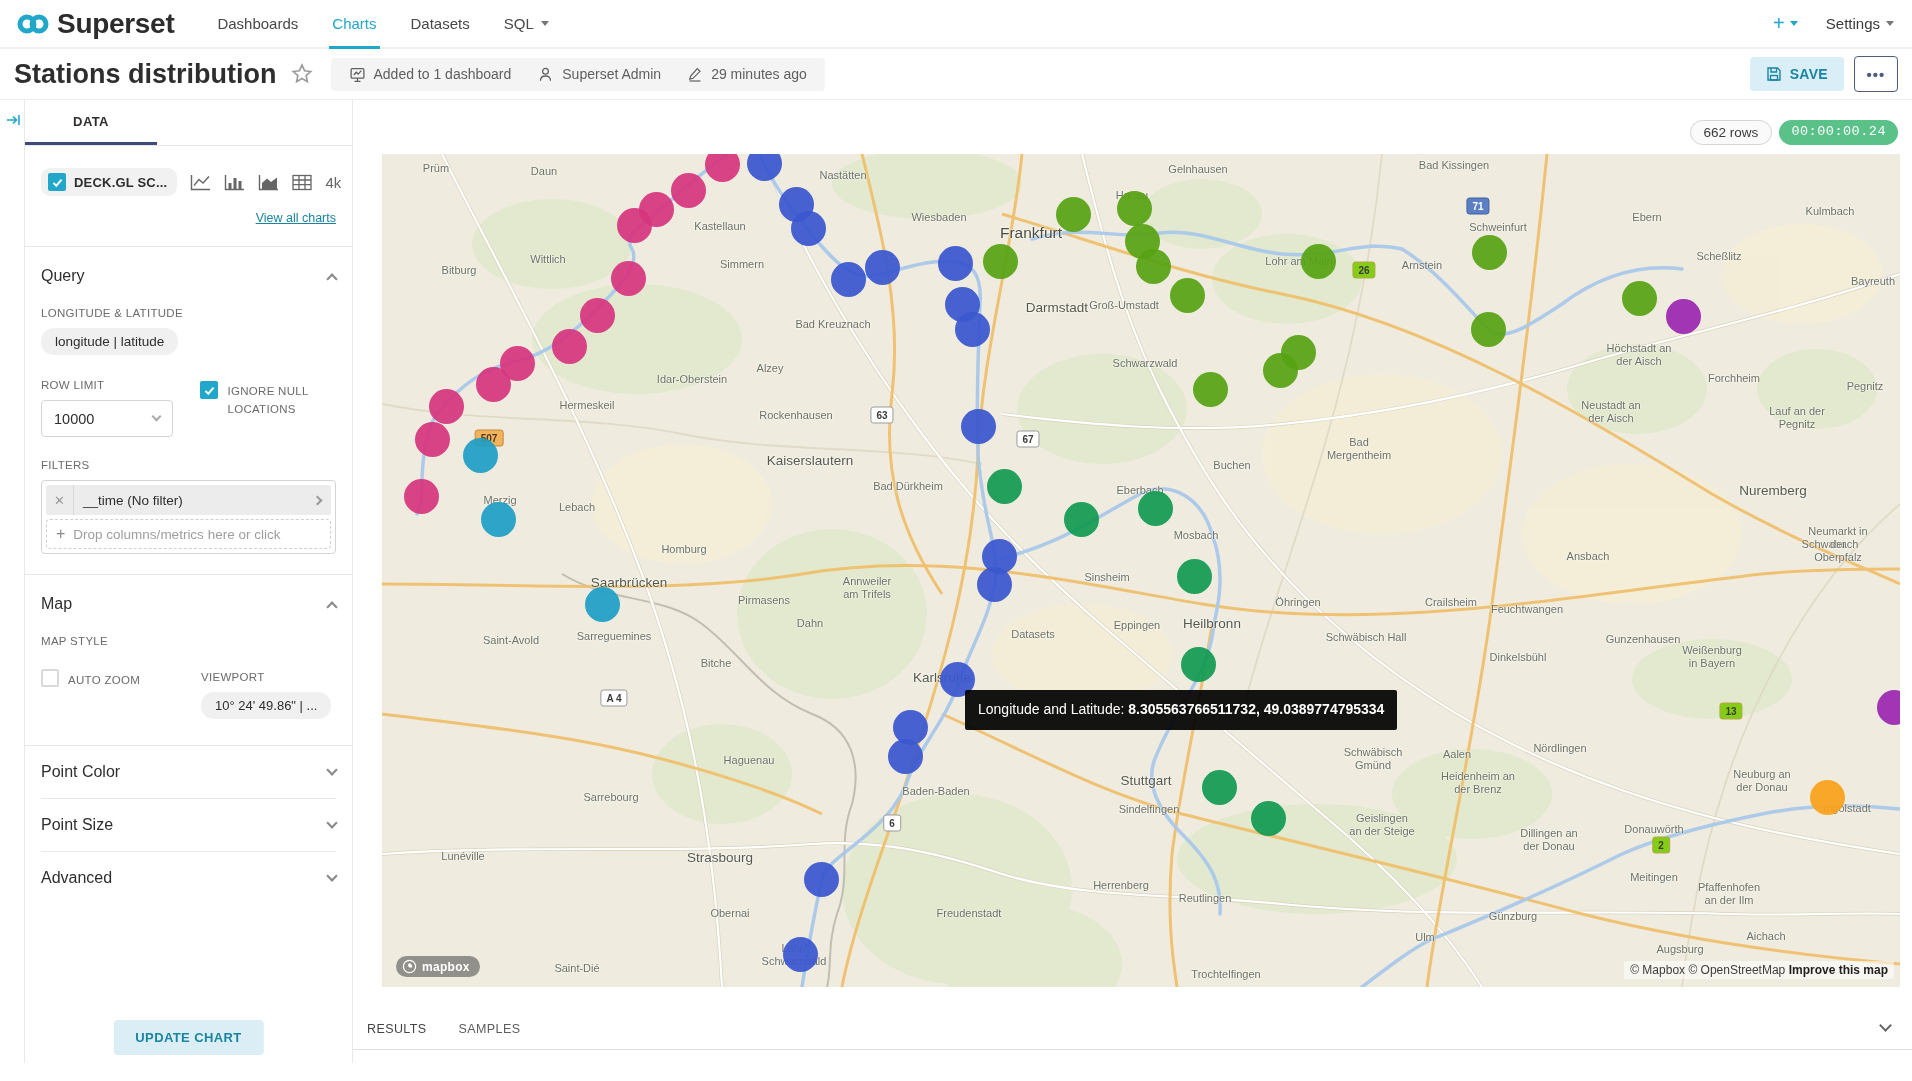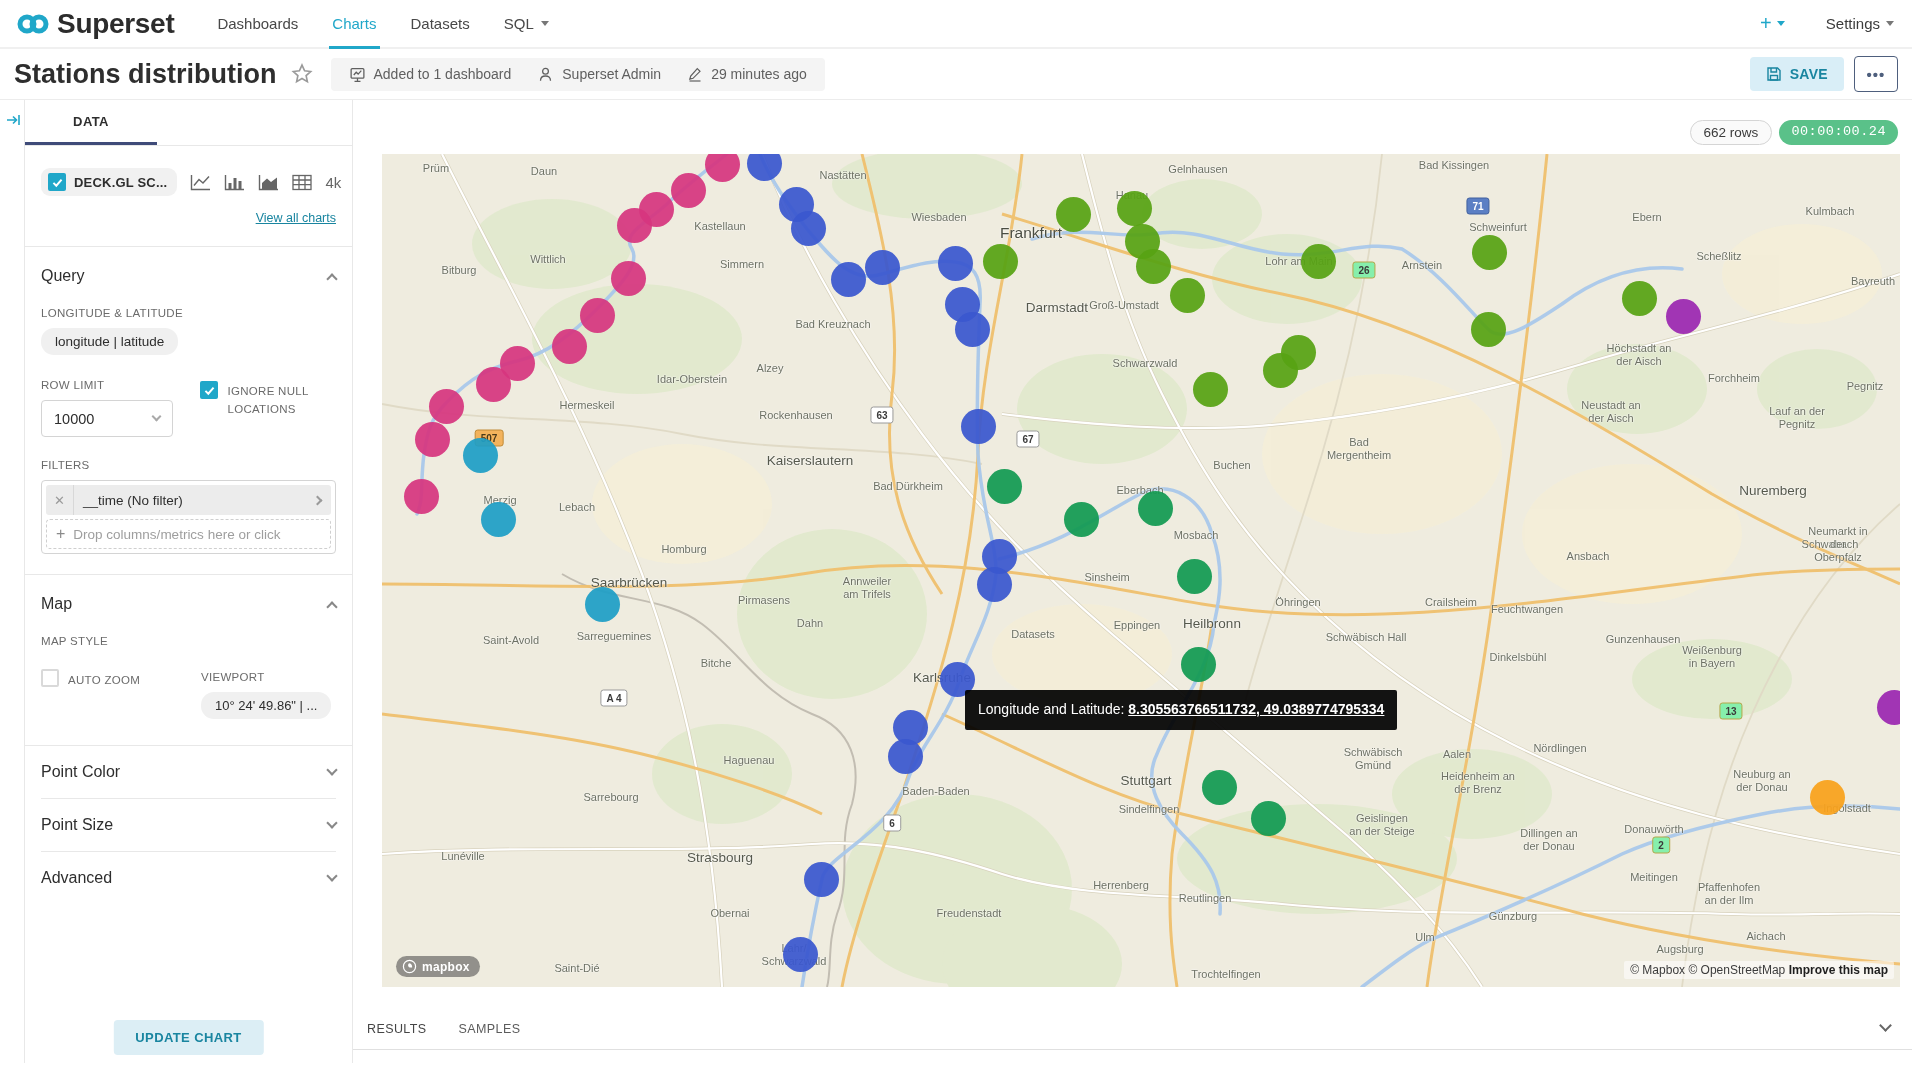--- a/index.html
+++ b/index.html
@@ -9,21 +9,21 @@
   
   .navbar { height:49px; display:flex; align-items:stretch; border-bottom:2px solid #f0f0f0; background:#fff; position:relative; }
   .brand { display:flex; align-items:center; gap:7px; padding:0 26px 0 16px; }
   .brand-name { font-size:28px; font-weight:bold; color:#2c2c2c; letter-spacing:-0.3px; }
   .nav-items { display:flex; align-items:stretch; }
   .nav-item { display:flex; align-items:center; padding:0 17px; font-size:15px; color:#484848; cursor:pointer; position:relative; }
   .nav-item.active { color:#20a7c9; }
   .nav-item.active::after { content:""; position:absolute; left:14px; right:14px; bottom:-2px; height:3px; background:#20a7c9; }
   .nav-right { margin-left:auto; display:flex; align-items:center; gap:28px; padding-right:18px; }
   .nav-plus { color:#20a7c9; font-size:20px; display:flex; align-items:center; gap:5px; cursor:pointer; }
-  .nav-settings { font-size:15px; color:#3b3b3b; display:flex; align-items:center; gap:6px; cursor:pointer;margin-left:13px; }
+  .nav-settings { font-size:15px; color:#3b3b3b; display:flex; align-items:center; gap:6px; cursor:pointer; }
   .caret { width:0; height:0; border-left:4px solid transparent; border-right:4px solid transparent; border-top:5px solid #777; display:inline-block; }
   .caret.teal { border-top-color:#20a7c9; }
 
   
   .page-header { height:51px; display:flex; align-items:center; padding:0 14px 0 14px; border-bottom:1px solid #ececec; }
   .page-title { font-size:27px; font-weight:bold; color:#2e2e2e; margin-right:14px; }
   .fav-star { margin-right:18px; display:flex; cursor:pointer; }
   .meta-bar { display:flex; align-items:center; gap:26px; background:#f4f4f4; border-radius:4px; padding:8px 18px; }
   .meta-item { display:flex; align-items:center; gap:8px; font-size:14px; color:#5f5f5f; }
   .header-right { margin-left:auto; display:flex; align-items:center; gap:10px; }
@@ -91,27 +91,27 @@
     font-family:"Liberation Mono", monospace; letter-spacing:0.5px; }
   .map { position:absolute; left:29px; top:54px; width:1518px; height:833px; background:#efecdf; overflow:hidden; }
   .map-svg { position:absolute; inset:0; }
   .mlabel { position:absolute; transform:translate(-50%,-50%); font-size:11px; color:#6d7164; white-space:pre-line;
     text-align:center; line-height:1.2; text-shadow:0 0 2px rgba(255,255,255,0.9), 0 0 2px rgba(255,255,255,0.9); z-index:3; }
   .mlabel.md { font-size:13.5px; color:#55584c; }
   .mlabel.lg { font-size:15.5px; color:#4a4d42; }
   .shield { position:absolute; transform:translate(-50%,-50%); font-size:10px; font-weight:bold; border-radius:3px;
     padding:1px 5px; z-index:3; line-height:1.3; }
   .shield.blue { background:#5b7fc4; color:#fff; border:1px solid #41609e; }
-  .shield.yellow { background:#86efac; color:#3b3b3b; border:1px solid #b5a648; }
+  .shield.yellow { background:#84cc16; color:#3b3b3b; border:1px solid #b5a648; }
   .shield.white { background:#fff; color:#3b3b3b; border:1px solid #9a9a9a; }
   .shield.orange { background:#f3b35c; color:#4a3a1a; border:1px solid #c08a36; }
   .dot { position:absolute; width:35px; height:35px; border-radius:50%; opacity:0.93; z-index:5; cursor:pointer; }
   .map-tooltip { position:absolute; left:583px; top:536px; background:rgba(0,0,0,0.92); color:#fff; font-size:14px;
     padding:9px 13px; line-height:1.55; border-radius:2px; white-space:nowrap; z-index:20; }
-  .map-tooltip b { font-weight:bold;text-decoration:underline; }
+  .map-tooltip b { font-weight:bold; }
   .mapbox-logo { position:absolute; left:14px; bottom:10px; display:flex; align-items:center; gap:5px;
     background:rgba(70,70,70,0.55); border-radius:11px; padding:3px 10px 3px 6px; z-index:10; }
   .mapbox-logo span { color:#fff; font-size:12px; font-weight:bold; letter-spacing:0.3px; }
   .attribution { position:absolute; right:6px; bottom:8px; font-size:12px; color:#3c3c3c; z-index:10;
     background:rgba(255,255,255,0.55); padding:2px 6px; border-radius:2px; }
   .attribution b { color:#1f1f1f; }
 
   
   .footer-tabs { position:absolute; left:0; right:0; top:908px; height:42px; display:flex; align-items:center;
     padding-left:14px; gap:32px; border-bottom:1px solid #e0e0e0; background:#fff; }

